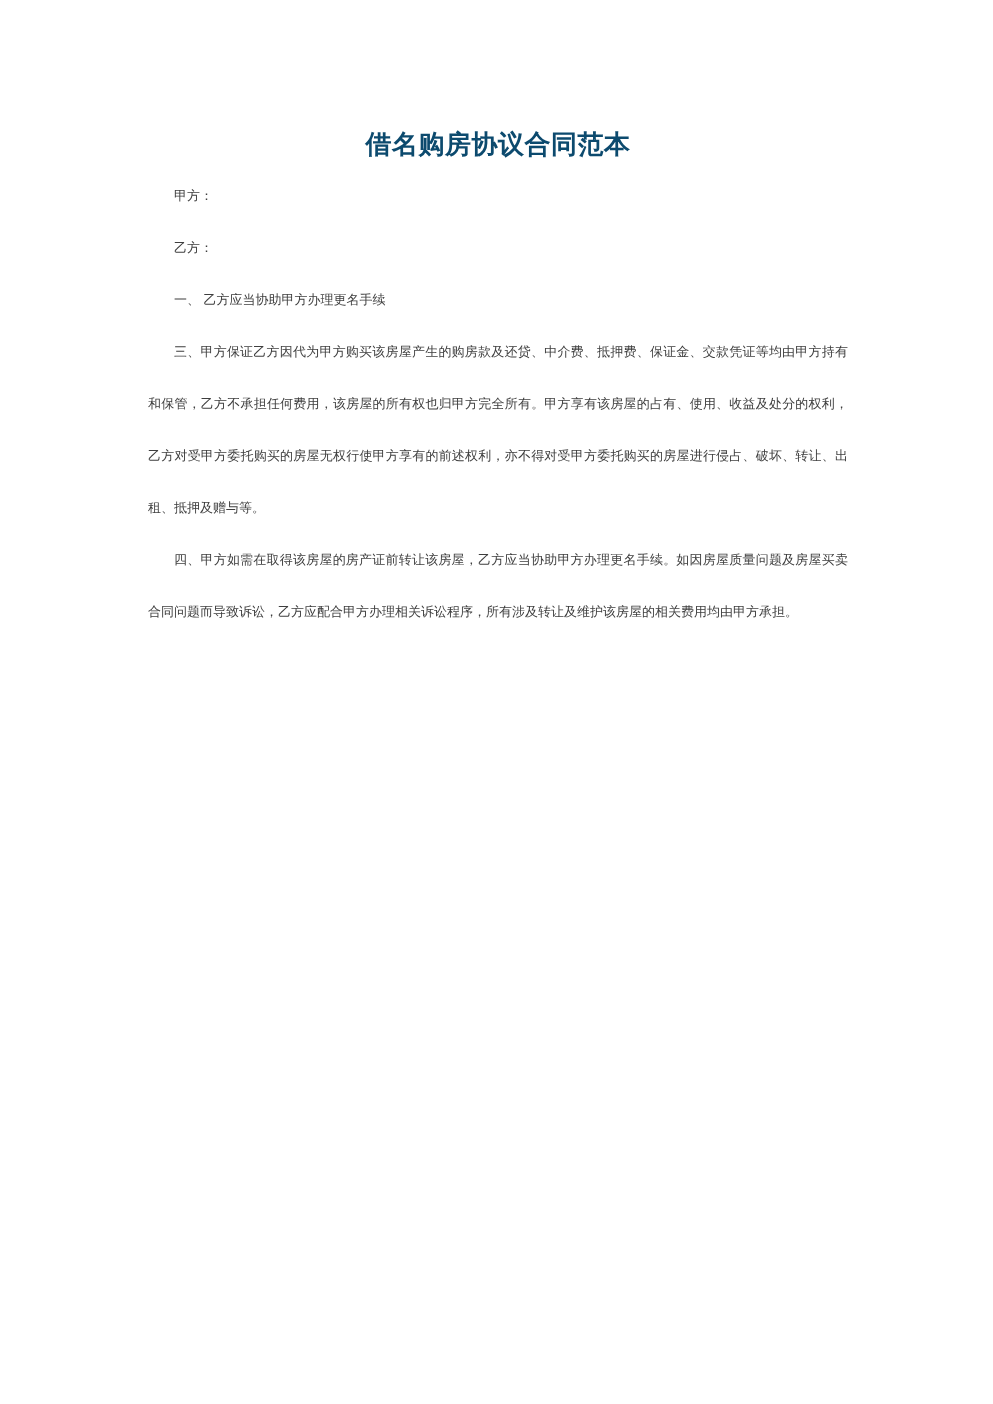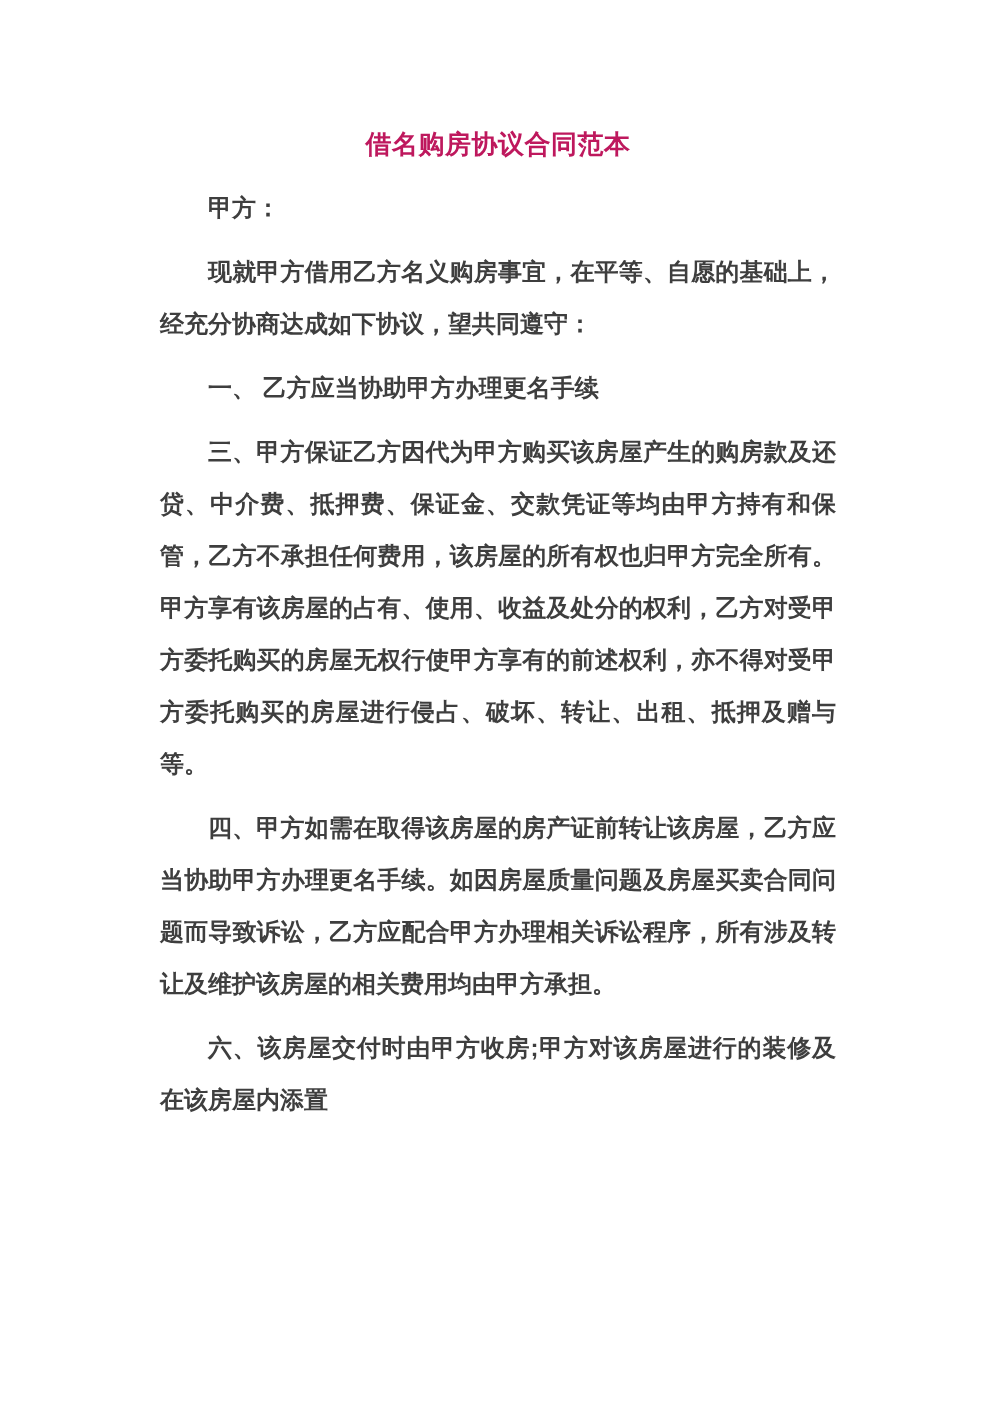--- a/index.html
+++ b/index.html
@@ -19,43 +19,42 @@
     width: 700px;
     margin-left: 148px;
     padding-top: 118px;
   }
   .doc-title {
     margin: 0;
     font-size: 26px;
     line-height: 52px;
     font-weight: 700;
     text-align: center;
-    color: #be185d;
+    color: #0c4a6e;
     letter-spacing: 0.5px;
   }
   .para {
-    margin: 12px;
-    font-size: 24px;
+    margin: 0;
+    font-size: 13px;
     line-height: 52px;
     text-indent: 2em;
     text-align: justify;
     color: #3e3e3e;
-    font-weight: 700;
+    font-weight: 400;
     word-break: break-all;
   }
   .gap-before {
     margin-top: 52px;
   }
 </style>
 </head>
 <body>
 
 <div class="page">
   <div class="content">
     <h1 class="doc-title">借名购房协议合同范本</h1>
     <p class="para">甲方：</p>
-    <p class="para">现就甲方借用乙方名义购房事宜，在平等、自愿的基础上，经充分协商达成如下协议，望共同遵守：</p>
+    <p class="para">乙方：</p>
     <p class="para">一、 乙方应当协助甲方办理更名手续</p>
     <p class="para">三、甲方保证乙方因代为甲方购买该房屋产生的购房款及还贷、中介费、抵押费、保证金、交款凭证等均由甲方持有和保管，乙方不承担任何费用，该房屋的所有权也归甲方完全所有。甲方享有该房屋的占有、使用、收益及处分的权利，乙方对受甲方委托购买的房屋无权行使甲方享有的前述权利，亦不得对受甲方委托购买的房屋进行侵占、破坏、转让、出租、抵押及赠与等。</p>
     <p class="para">四、甲方如需在取得该房屋的房产证前转让该房屋，乙方应当协助甲方办理更名手续。如因房屋质量问题及房屋买卖合同问题而导致诉讼，乙方应配合甲方办理相关诉讼程序，所有涉及转让及维护该房屋的相关费用均由甲方承担。</p>
-    <p class="para">六、该房屋交付时由甲方收房;甲方对该房屋进行的装修及在该房屋内添置</p>
   </div>
 </div>
 
 </body></html>

